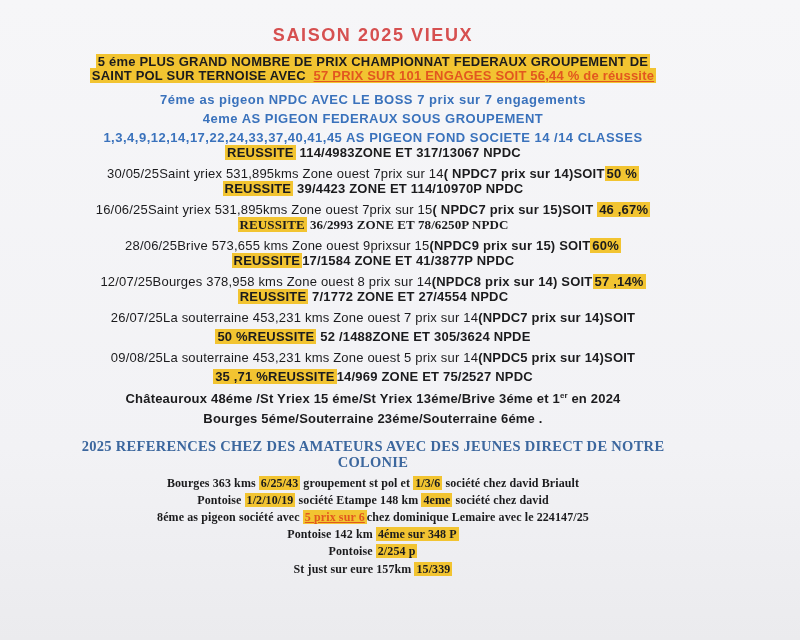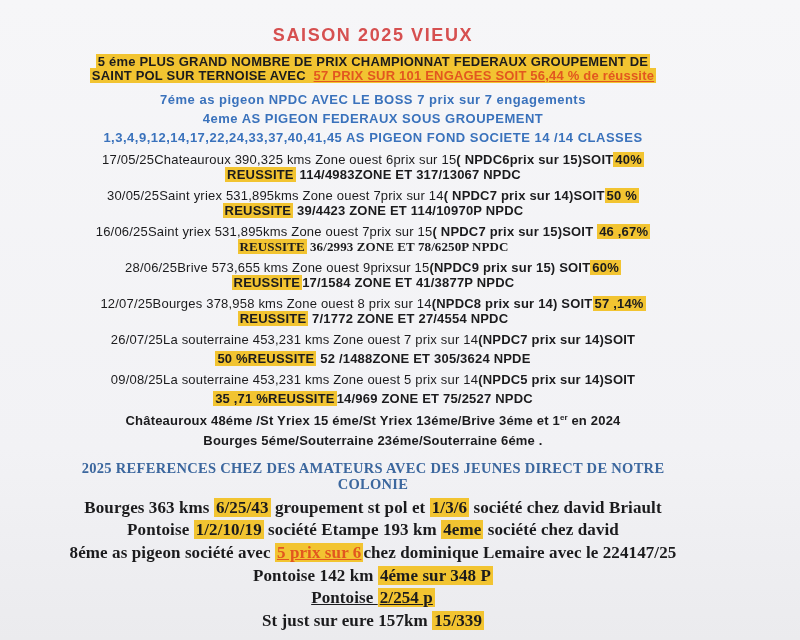--- a/index.html
+++ b/index.html
@@ -7,21 +7,21 @@
     width:800px;height:640px;overflow:hidden;
     background:linear-gradient(180deg,#f6f6f8 0%,#f2f2f5 70%,#ebebee 100%);
     font-family:"Liberation Sans",sans-serif;
     color:#1b1b1d;
     -webkit-font-smoothing:antialiased;
   }
   .page{padding-top:18px;width:746px;}
   .line{text-align:center;font-size:13px;line-height:1.08;letter-spacing:.2px;white-space:nowrap;}
   .tt{font-size:18px;font-weight:bold;color:var(--title_red,#d65050);letter-spacing:1.6px;margin-top:8px;}
   .sf{font-family:"Liberation Serif","DejaVu Serif",serif;letter-spacing:.1px;}
-  .bg{font-size:17px;line-height:1.1;}
+  .bg{font-size:12px;line-height:1.1;}
   .hd{font-size:14.5px;letter-spacing:.3px;}
   .b{font-weight:bold;}
   .hl{background:var(--highlight_yellow,#f2c431);padding:0 2px;}
   .rh{background:var(--highlight_red,#e04545);padding:0 4px;}
   .rd{color:var(--red_orange,#e2571f);}
   .bl{color:var(--blue_sans,#3a72bc);letter-spacing:.5px;}
   .bs{color:var(--blue_serif,#3c679e);text-align:right;}
   .u{text-decoration:underline;}
   .sup{vertical-align:super;font-size:8px;letter-spacing:0;}
 </style>
@@ -29,38 +29,37 @@
 <body>
 
 <div class="page">
   <div class="line tt">SAISON 2025 VIEUX</div>
   <div>
       <div class="line" style="margin-top: 10px;"><span class="b hl">5 éme PLUS GRAND NOMBRE DE PRIX CHAMPIONNAT FEDERAUX GROUPEMENT DE</span></div>
       <div class="line" style="margin-top: 0px;"><span class="b hl">SAINT POL SUR TERNOISE AVEC </span><span class="b hl rd u">57 PRIX SUR 101 ENGAGES SOIT 56,44 % de réussite</span></div>
       <div class="line" style="margin-top: 9px;"><span class="b bl">7éme as pigeon NPDC AVEC LE BOSS 7 prix sur 7 engagements</span></div>
       <div class="line" style="margin-top: 5px; text-align: center;"><span class="b bl">4eme AS PIGEON FEDERAUX SOUS GROUPEMENT</span></div>
       <div class="line" style="margin-top: 5px;"><span class="b bl">1,3,4,9,12,14,17,22,24,33,37,40,41,45 AS PIGEON FOND SOCIETE 14 /14 CLASSES</span></div>
-      <div class="line" style="margin-top: 8px;"><span>17/05/25Chateauroux 390,325 kms Zone ouest 6prix sur 15</span><span class="b">( NPDC6prix sur 15)SOIT</span><span class="b hl">40%</span></div>
       <div class="line" style="margin-top: 1px;"><span class="b hl">REUSSITE</span><span class="b"> 114/4983ZONE ET 317/13067 NPDC</span></div>
       <div class="line" style="margin-top: 7px;"><span>30/05/25Saint yriex 531,895kms Zone ouest 7prix sur 14</span><span class="b">( NPDC7 prix sur 14)SOIT</span><span class="b hl">50 %</span></div>
       <div class="line" style="margin-top: 1px;"><span class="b hl">REUSSITE</span><span class="b"> 39/4423 ZONE ET 114/10970P NPDC</span></div>
       <div class="line" style="margin-top: 7px;"><span>16/06/25Saint yriex 531,895kms Zone ouest 7prix sur 15</span><span class="b">( NPDC7 prix sur 15)SOIT </span><span class="b hl">46 ,67%</span></div>
       <div class="line sf" style="margin-top: 1px;"><span class="b hl">REUSSITE</span><span class="b"> 36/2993 ZONE ET 78/6250P NPDC</span></div>
       <div class="line" style="margin-top: 7px;"><span>28/06/25Brive 573,655 kms Zone ouest 9prixsur 15</span><span class="b">(NPDC9 prix sur 15) SOIT</span><span class="b hl">60%</span></div>
       <div class="line" style="margin-top: 1px;"><span class="b hl">REUSSITE</span><span class="b">17/1584 ZONE ET 41/3877P NPDC</span></div>
       <div class="line" style="margin-top: 7px;"><span>12/07/25Bourges 378,958 kms Zone ouest 8 prix sur 14</span><span class="b">(NPDC8 prix sur 14) SOIT</span><span class="b hl">57 ,14%</span></div>
       <div class="line" style="margin-top: 1px;"><span class="b hl">REUSSITE</span><span class="b"> 7/1772 ZONE ET 27/4554 NPDC</span></div>
       <div class="line" style="margin-top: 7px;"><span>26/07/25La souterraine 453,231 kms Zone ouest 7 prix sur 14</span><span class="b">(NPDC7 prix sur 14)SOIT</span></div>
       <div class="line" style="margin-top: 5px;"><span class="b hl">50 %REUSSITE</span><span class="b"> 52 /1488ZONE ET 305/3624 NPDE</span></div>
       <div class="line" style="margin-top: 7px;"><span>09/08/25La souterraine 453,231 kms Zone ouest 5 prix sur 14</span><span class="b">(NPDC5 prix sur 14)SOIT</span></div>
       <div class="line" style="margin-top: 5px;"><span class="b hl">35 ,71 %REUSSITE</span><span class="b">14/969 ZONE ET 75/2527 NPDC</span></div>
       <div class="line" style="margin-top: 8px;"><span class="b">Châteauroux 48éme /St Yriex 15 éme/St Yriex 13éme/Brive 3éme et 1</span><span class="b sup">er</span><span class="b"> en 2024</span></div>
       <div class="line" style="margin-top: 6px;"><span class="b">Bourges 5éme/Souterraine 23éme/Souterraine 6éme .</span></div>
       <div class="line sf hd" style="margin-top: 13px;"><span class="b bs">2025 REFERENCES CHEZ DES AMATEURS AVEC DES JEUNES DIRECT DE NOTRE</span></div>
       <div class="line sf hd" style="margin-top: 0px;"><span class="b bs">COLONIE</span></div>
       <div class="line sf bg" style="margin-top: 6px;"><span class="b">Bourges 363 kms </span><span class="b hl">6/25/43</span><span class="b"> groupement st pol et </span><span class="b hl">1/3/6</span><span class="b"> société chez david Briault</span></div>
-      <div class="line sf bg" style="margin-top: 4px;"><span class="b">Pontoise </span><span class="b hl">1/2/10/19</span><span class="b"> société Etampe 193 km </span><span class="b hl">4eme</span><span class="b"> société chez david</span></div>
+      <div class="line sf bg" style="margin-top: 4px;"><span class="b">Pontoise </span><span class="b hl">1/2/10/19</span><span class="b"> société Etampe 148 km </span><span class="b hl">4eme</span><span class="b"> société chez david</span></div>
       <div class="line sf bg" style="margin-top: 4px;"><span class="b">8éme as pigeon société avec </span><span class="b hl rd u">5 prix sur 6</span><span class="b">chez dominique Lemaire avec le 224147/25</span></div>
       <div class="line sf bg" style="margin-top: 4px;"><span class="b">Pontoise 142 km </span><span class="b hl">4éme sur 348 P</span></div>
-      <div class="line sf bg" style="margin-top: 4px; text-decoration: underline;"><span class="b">Pontoise </span><span class="b hl">2/254 p</span></div>
+      <div class="line sf bg" style="margin-top: 4px;"><span class="b">Pontoise </span><span class="b hl">2/254 p</span></div>
       <div class="line sf bg" style="margin-top: 4px;"><span class="b">St just sur eure 157km </span><span class="b hl">15/339</span></div>
     </div>
 </div>
 
 </body></html>

